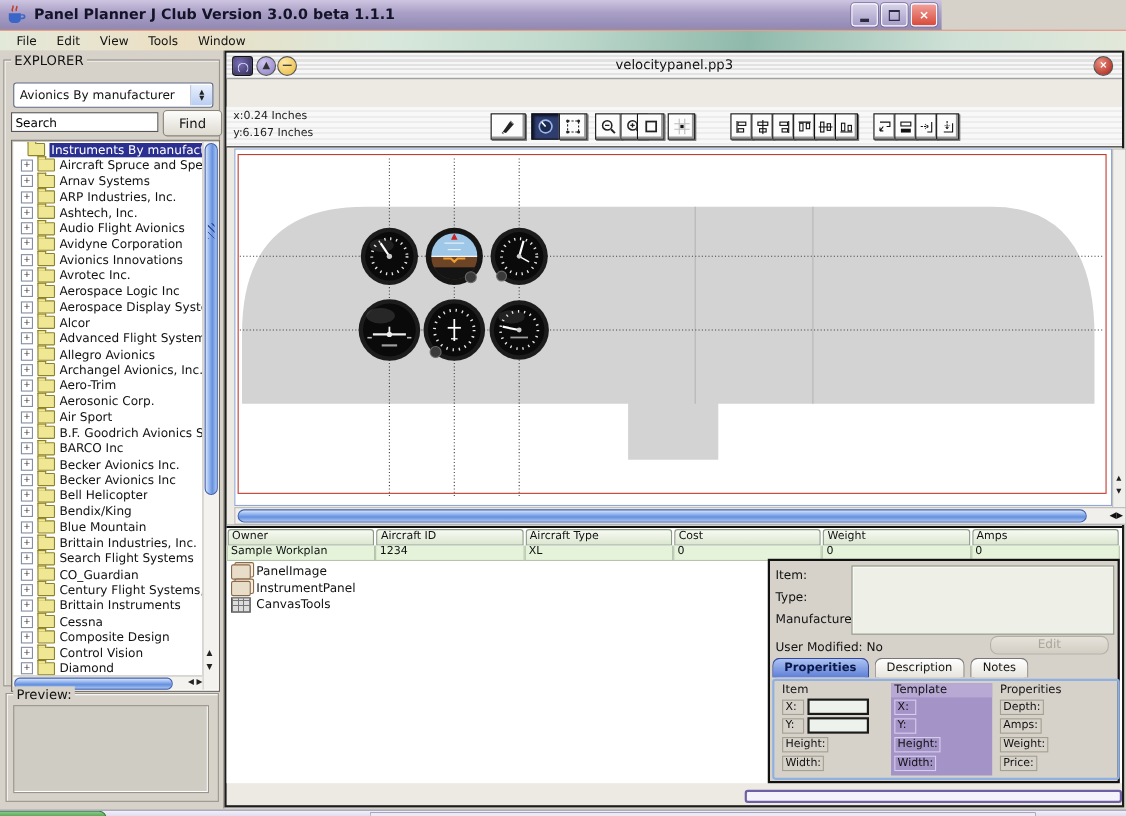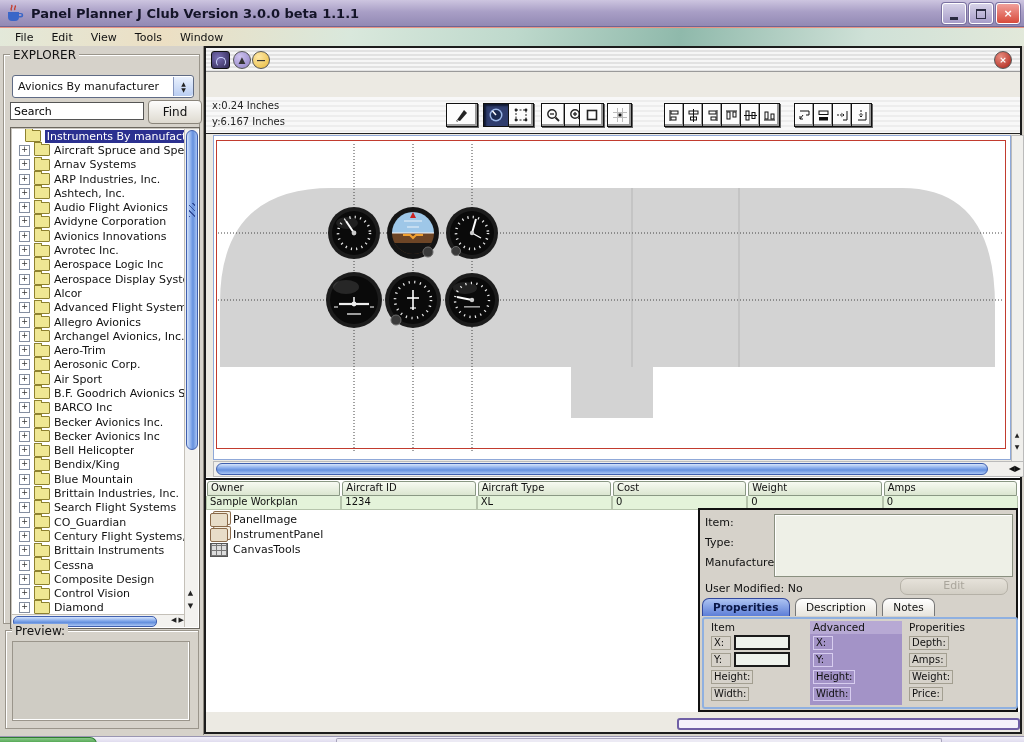--- a/index.html
+++ b/index.html
@@ -1,19 +1,19 @@
 <!DOCTYPE html>
 <html><head>
 <meta charset="utf-8">
 <style>
   html,body{margin:0;padding:0;background:#555;}
   #app{position:relative;width:1024px;height:742px;background:#d6d2ca;overflow:hidden;
        font-family:"DejaVu Sans","Liberation Sans",sans-serif;font-size:11px;color:#111;}
   
-  .titlebar{position:absolute;left:0;top:0;width:1024px;height:26px;
+  .titlebar{position:absolute;left:0;top:0;width:856px;height:26px;
     background:linear-gradient(180deg,#cdc5e0 0%,#a99fc6 45%,#9289b4 100%);
     border-bottom:1px solid #6f6694;display:flex;align-items:center;}
   .tb-icon{width:20px;height:18px;margin:0 6px 0 5px;}
   .tb-title{font-weight:bold;font-size:13px;color:#141428;white-space:nowrap;}
   .winbtns{position:absolute;right:4px;top:3px;display:flex;gap:3px;}
   .winbtn{width:22px;height:19px;border:1px solid #fff;border-radius:3px;
     background:linear-gradient(180deg,#d7d2e8,#a79dc9);display:flex;align-items:center;justify-content:center;
     font-size:11px;font-weight:bold;color:#2a2a40;box-shadow:0 0 0 1px #7a71a0;}
   .winbtn.close{background:linear-gradient(180deg,#f0a09a,#d84a3a);color:#fff;}
   .winbtn .minglyph{display:block;width:8px;height:3px;background:#2a2a40;margin-top:9px;}
@@ -428,20 +428,21 @@
       <div class="gbox-label">Preview:</div>
       <div class="preview-inner"></div>
     </div>
   </div>
 
   <div id="docwin">
     <div class="dtitle">
       <span class="dicon"></span>
       <span class="dbtn max">▲</span>
       <span class="dbtn minb">—</span>
+      <span class="dtitle-text">velocitypanel.pp3</span>
       <span class="dbtn closeb">×</span>
     </div>
 
 
     <div id="toolbar">
       <div id="coordx" class="coords">x:0.24 Inches</div>
       <div id="coordy" class="coords">y:6.167 Inches</div>
 
       <div class="tbtn" style="left:240px;width:30px;">
         <svg width="16" height="16" viewBox="0 0 16 16">
@@ -726,21 +727,21 @@
 
                 </div>
 
                 <div class="frow">
                   <span class="flabel">Width:</span>
 
                 </div>
               </div>
           </div>
           <div id="col-template" class="pcol">
-            <div class="pcol-title">Advanced</div>
+            <div class="pcol-title">Template</div>
             <div>
 
                 <div class="frow">
                   <span class="flabel">X:</span>
                 </div>
 
                 <div class="frow">
                   <span class="flabel">Y:</span>
                 </div>
 

